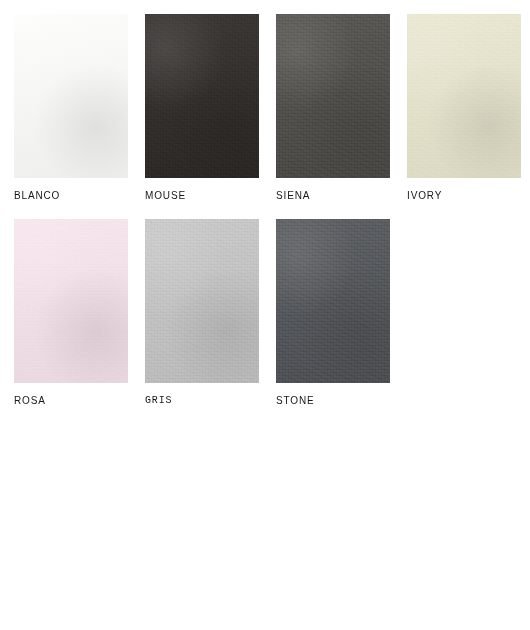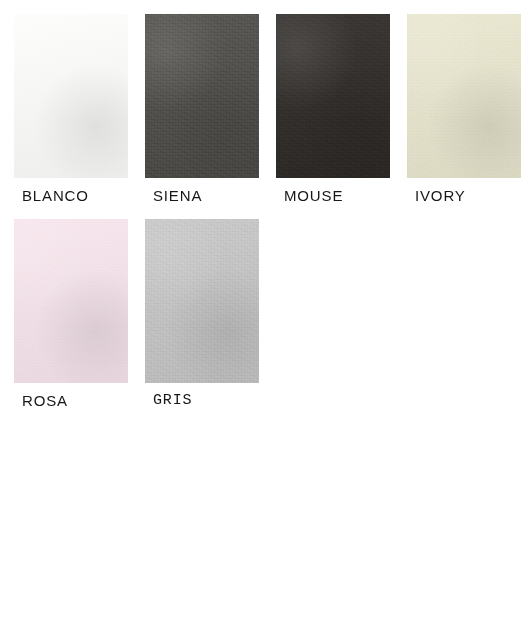--- a/index.html
+++ b/index.html
@@ -83,67 +83,70 @@
       radial-gradient(circle at 18% 22%, rgba(255,255,255,0.10) 0%, rgba(255,255,255,0) 38%),
       radial-gradient(circle at 72% 68%, rgba(0,0,0,0.08) 0%, rgba(0,0,0,0) 45%),
       linear-gradient(168deg, rgba(255,255,255,0.07) 0%, rgba(0,0,0,0.06) 100%);
     pointer-events: none;
   }
 
   .swatch-label {
     position: absolute;
     left: 0;
     top: 176px;
-    font-size: 15px;
+    font-size: 10px;
     line-height: 12px;
     letter-spacing: 0.85px;
     color: #171717;
     font-family: "Liberation Sans", sans-serif;
     white-space: nowrap;
     text-transform: uppercase;
-    margin-left: 8px;
   }
 </style>
 </head>
 <body>
 
 <div id="swatch-board" style="background: rgb(255, 255, 255);">
   <div class="swatch-grid">
 
     <div class="swatch-cell">
       <div class="swatch-chip" style="background-color: rgb(253, 253, 251);"></div>
       <div class="swatch-label" style="color: rgb(23, 23, 23);">BLANCO</div>
     </div>
 
     <div class="swatch-cell">
-      <div class="swatch-chip" style="background-color: rgb(75, 73, 69);"></div>
-      <div class="swatch-label" style="color: rgb(23, 23, 23);">SIENA</div>
+      <div class="swatch-chip" style="background-color: rgb(43, 40, 37);"></div>
+      <div class="swatch-label" style="color: rgb(23, 23, 23);">MOUSE</div>
     </div>
 
     <div class="swatch-cell">
-      <div class="swatch-chip" style="background-color: rgb(43, 40, 37);"></div>
-      <div class="swatch-label" style="color: rgb(23, 23, 23);">MOUSE</div>
+      <div class="swatch-chip" style="background-color: rgb(75, 73, 69);"></div>
+      <div class="swatch-label" style="color: rgb(23, 23, 23);">SIENA</div>
     </div>
 
     <div class="swatch-cell">
       <div class="swatch-chip" style="background-color: rgb(232, 230, 205);"></div>
       <div class="swatch-label" style="color: rgb(23, 23, 23);">IVORY</div>
     </div>
 
 
     <div class="swatch-cell">
       <div class="swatch-chip" style="background-color: rgb(247, 228, 236);"></div>
       <div class="swatch-label" style="color: rgb(23, 23, 23); text-align: right;">ROSA</div>
     </div>
 
 
     <div class="swatch-cell">
       <div class="swatch-chip" style="background-color: rgb(195, 195, 195);"></div>
       <div class="swatch-label" style="color: rgb(23, 23, 23); font-family: Liberation Mono, monospace;">GRIS</div>
     </div>
 
 
+    <div class="swatch-cell">
+      <div class="swatch-chip" style="background-color: rgb(78, 81, 85);"></div>
+      <div class="swatch-label" style="color: rgb(23, 23, 23);">STONE</div>
+    </div>
 
     <div class="swatch-cell"></div>
     <div class="swatch-cell"></div>
 
   </div>
 </div>
 
 </body></html>

